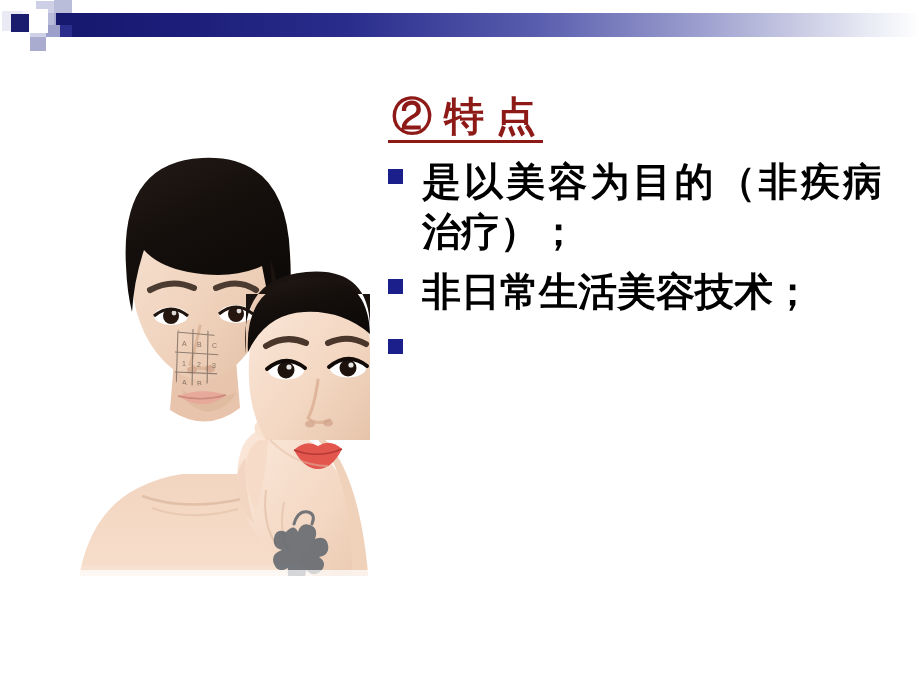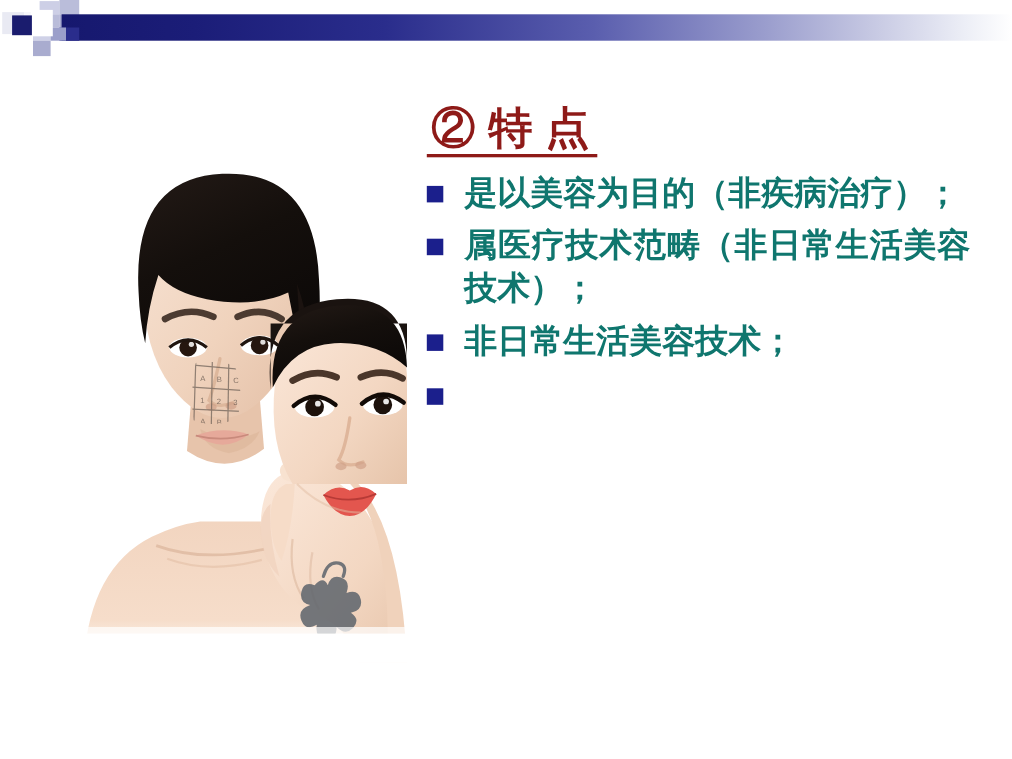--- a/index.html
+++ b/index.html
@@ -99,22 +99,22 @@
 
   ul.bullets {
     list-style: none;
     margin: 14px 0 0 0;
     padding: 0;
   }
   ul.bullets li {
     position: relative;
     padding-left: 40px;
     margin-bottom: 10px;
-    color: #0f766e;
-    font-size: 30px;
+    color: #000000;
+    font-size: 39px;
     line-height: 1.28;
     font-weight: bold;
     letter-spacing: 0px;
     text-align: justify;
     text-justify: inter-ideograph;
     font-family: "Liberation Serif", "DejaVu Serif", serif;
   }
   ul.bullets li .marker {
     position: absolute;
     left: 6px;
@@ -282,24 +282,20 @@
   </div>
 
   <div class="content">
     <div class="slide-title">② 特  点</div>
 
     <ul class="bullets">
       <li>
         <span class="marker"></span>
         <span>是以美容为目的（非疾病治疗）；</span>
       </li>
-      <li>
-        <span class="marker"></span>
-        <span>属医疗技术范畴（非日常生活美容技术）；</span>
-      </li>
       <li class="tight">
         <span class="marker"></span>
         <span>非日常生活美容技术；</span>
       </li>
       <li>
         <span class="marker"></span>
       </li>
     </ul>
   </div>
 

